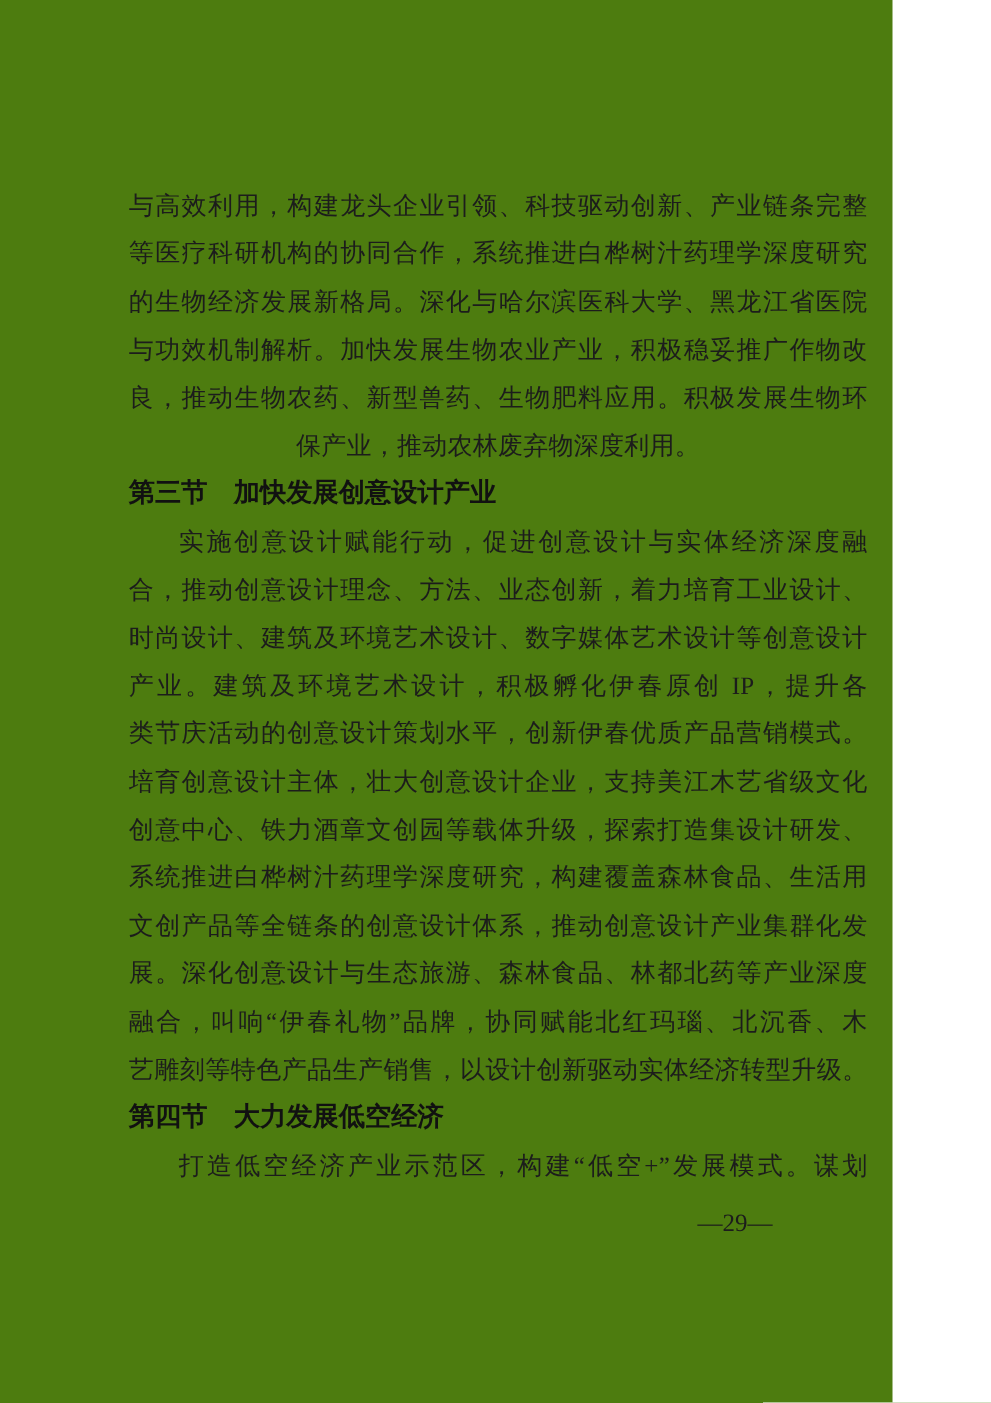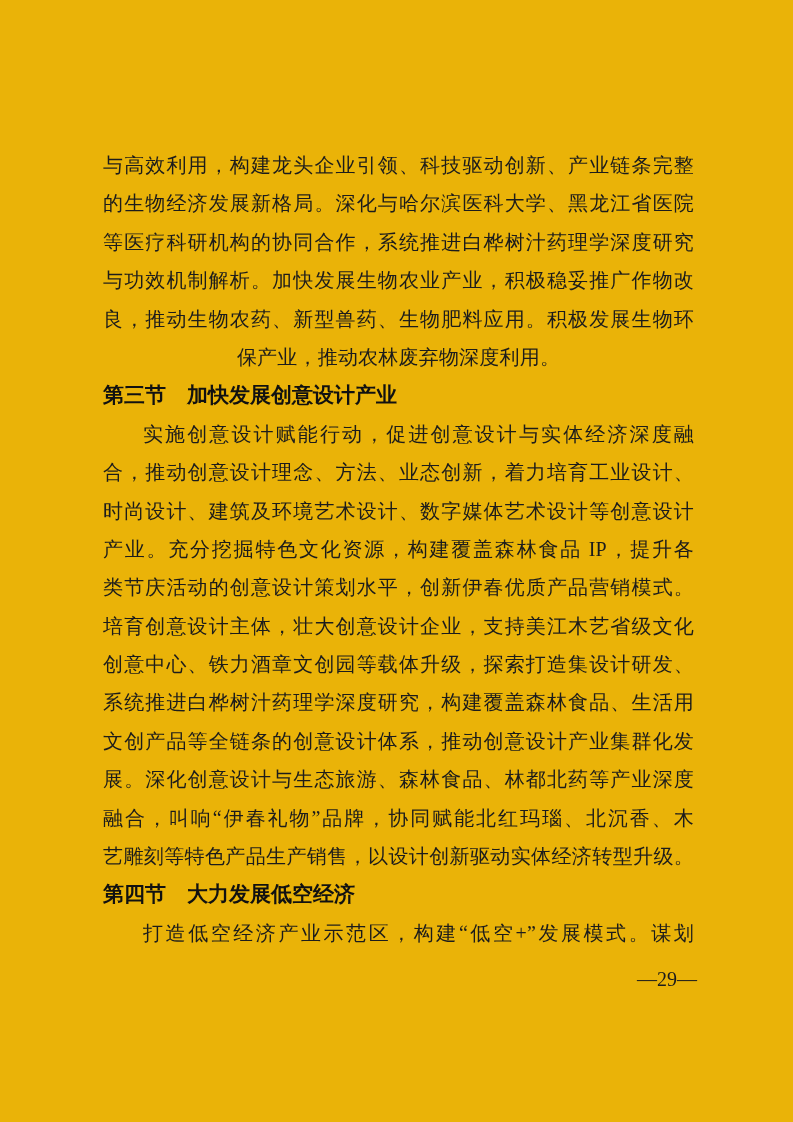--- a/index.html
+++ b/index.html
@@ -2,23 +2,23 @@
 <html><head>
 <meta charset="utf-8">
 <style>
   html, body {
     margin: 0;
     padding: 0;
     background: #ffffff;
   }
   .page {
     position: relative;
-    width: 793px;
+    width: 714px;
     height: 1122px;
-    background: #eab308;
+    background: #4d7c0f;
     overflow: hidden;
     font-family: "Liberation Serif", "DejaVu Serif", serif;
     color: #1c1c1c;
   }
   .content {
     position: absolute;
     left: 103px;
     top: 146px;
     width: 591px;
   }
@@ -61,32 +61,32 @@
     color: #1c1c1c;
   }
 </style>
 </head>
 <body>
 
 <div class="page">
   <div class="content">
       <div class="paragraph">
         <div class="line fill">与高效利用，构建龙头企业引领、科技驱动创新、产业链条完整</div>
+        <div class="line fill">等医疗科研机构的协同合作，系统推进白桦树汁药理学深度研究</div>
         <div class="line fill">的生物经济发展新格局。深化与哈尔滨医科大学、黑龙江省医院</div>
-        <div class="line fill">等医疗科研机构的协同合作，系统推进白桦树汁药理学深度研究</div>
         <div class="line fill">与功效机制解析。加快发展生物农业产业，积极稳妥推广作物改</div>
         <div class="line fill">良，推动生物农药、新型兽药、生物肥料应用。积极发展生物环</div>
         <div class="line">保产业，推动农林废弃物深度利用。</div>
       </div>
       <div class="heading">第三节　加快发展创意设计产业</div>
       <div class="paragraph">
         <div class="line fill indent">实施创意设计赋能行动，促进创意设计与实体经济深度融</div>
         <div class="line fill">合，推动创意设计理念、方法、业态创新，着力培育工业设计、</div>
         <div class="line fill">时尚设计、建筑及环境艺术设计、数字媒体艺术设计等创意设计</div>
-        <div class="line fill">产业。充分挖掘特色文化资源，构建覆盖森林食品 IP，提升各</div>
+        <div class="line fill">产业。建筑及环境艺术设计，积极孵化伊春原创 IP，提升各</div>
         <div class="line fill">类节庆活动的创意设计策划水平，创新伊春优质产品营销模式。</div>
         <div class="line fill">培育创意设计主体，壮大创意设计企业，支持美江木艺省级文化</div>
         <div class="line fill">创意中心、铁力酒章文创园等载体升级，探索打造集设计研发、</div>
         <div class="line fill">系统推进白桦树汁药理学深度研究，构建覆盖森林食品、生活用品、</div>
         <div class="line fill">文创产品等全链条的创意设计体系，推动创意设计产业集群化发</div>
         <div class="line fill">展。深化创意设计与生态旅游、森林食品、林都北药等产业深度</div>
         <div class="line fill">融合，叫响“伊春礼物”品牌，协同赋能北红玛瑙、北沉香、木</div>
         <div class="line fill">艺雕刻等特色产品生产销售，以设计创新驱动实体经济转型升级。</div>
       </div>
       <div class="heading">第四节　大力发展低空经济</div>

